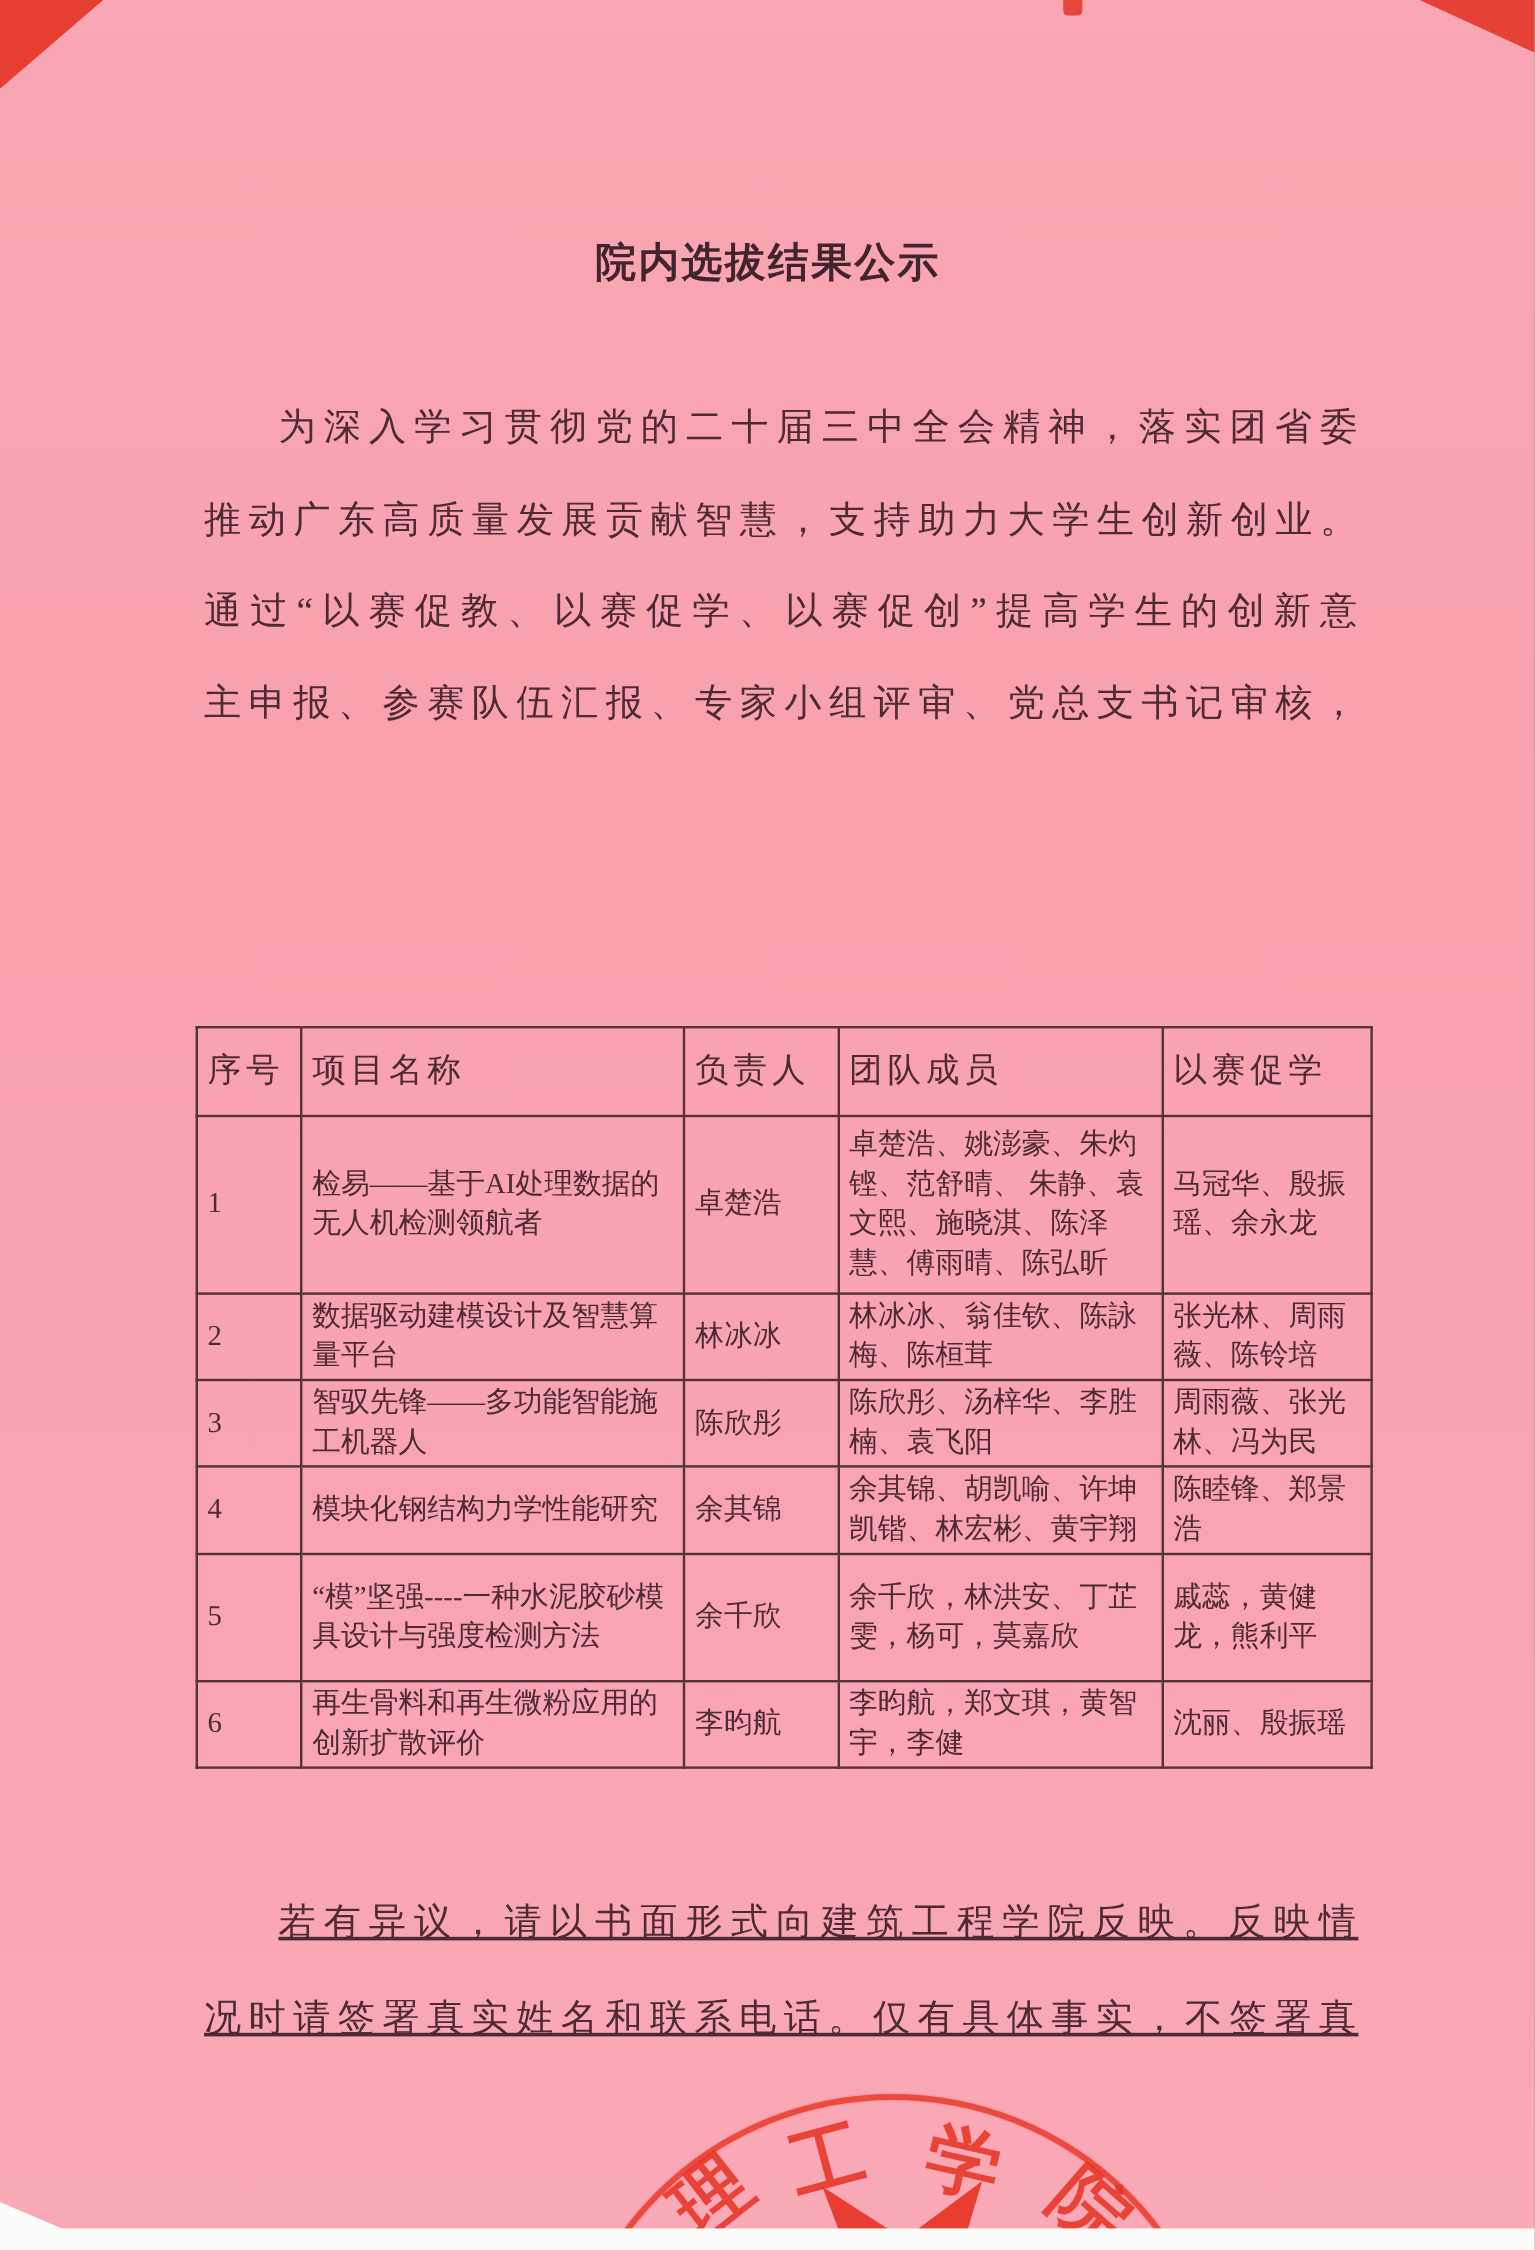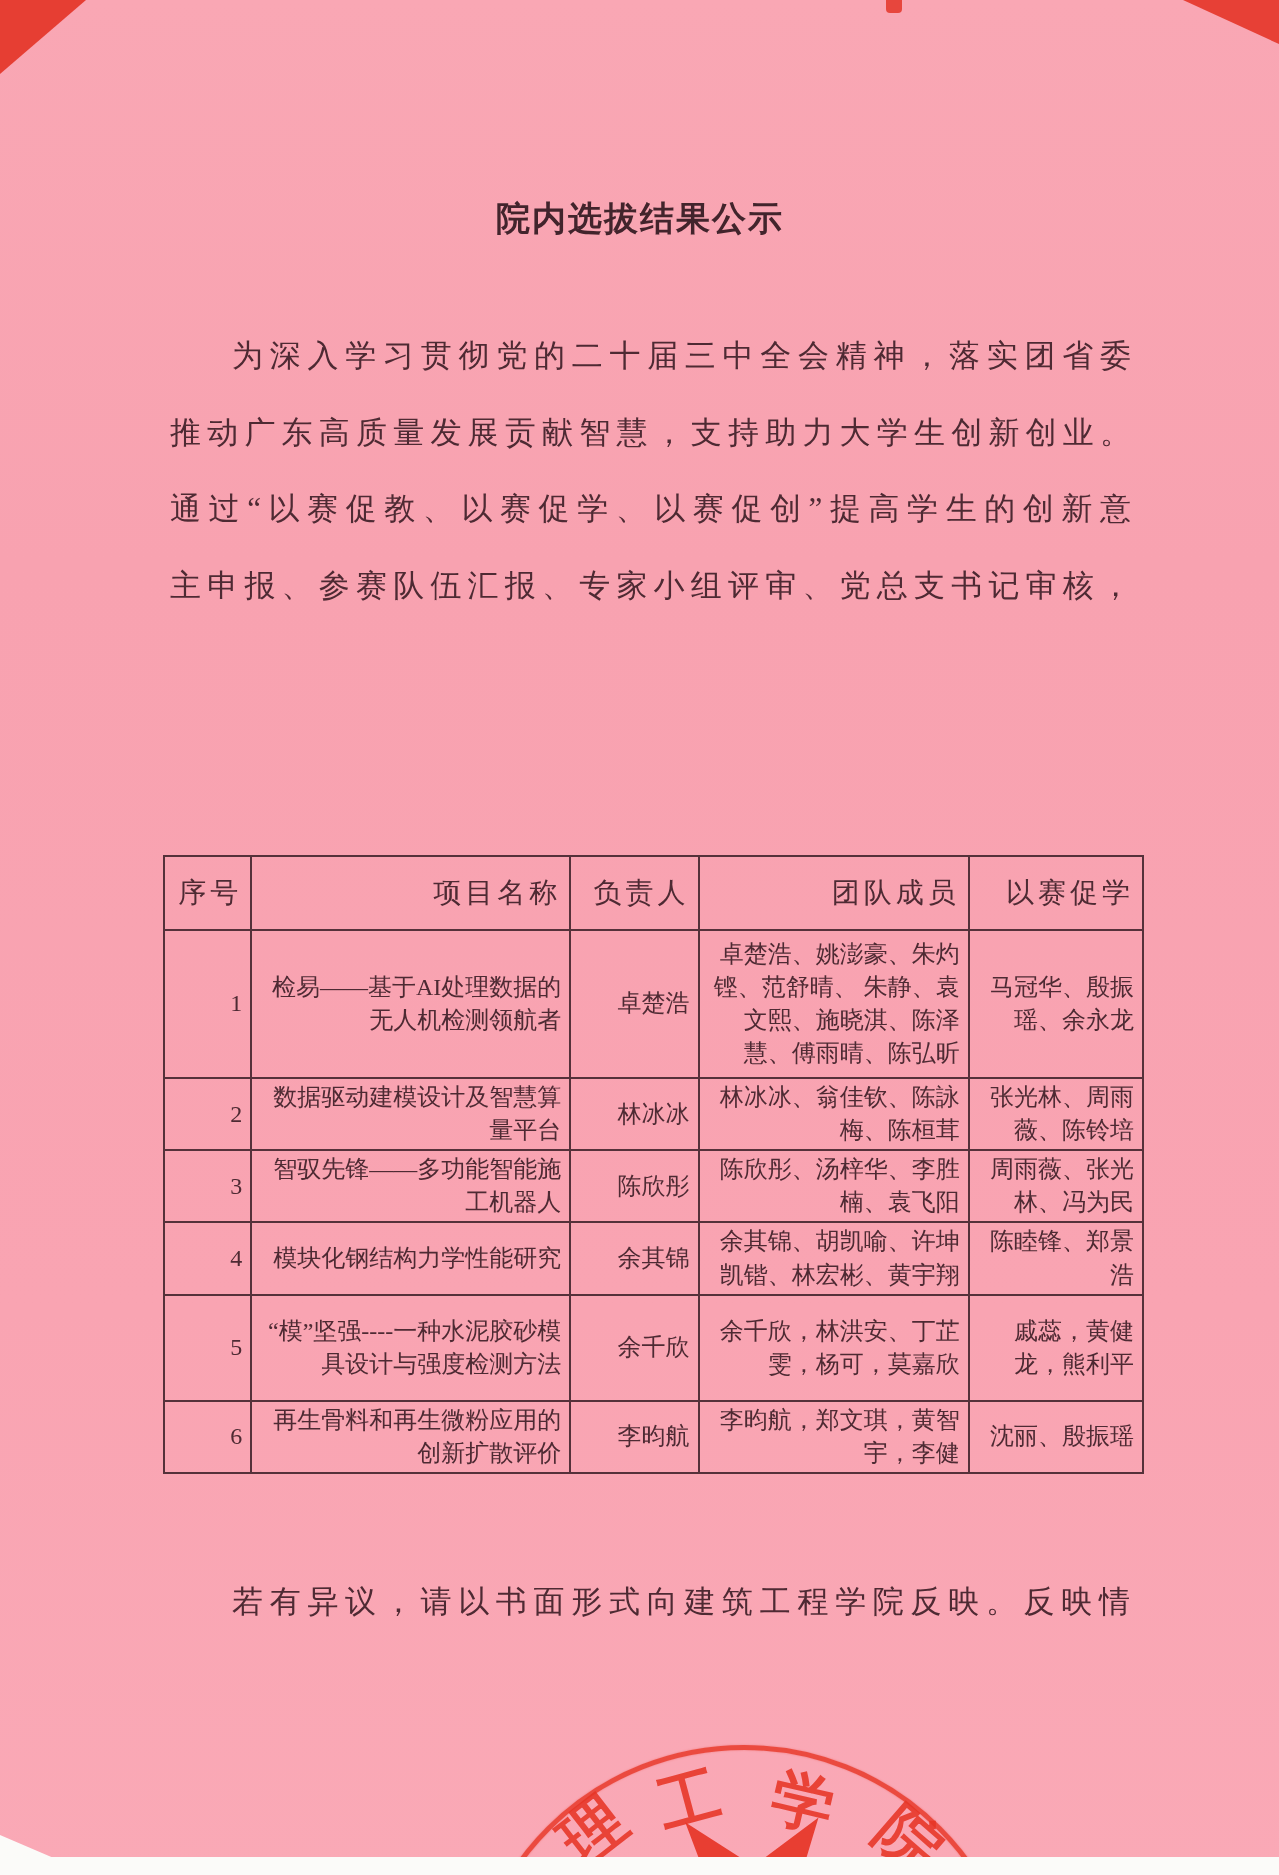--- a/index.html
+++ b/index.html
@@ -65,39 +65,39 @@
   .body-line.indent { text-indent: 2em; }
   .body-line.last { text-align-last: left; letter-spacing: 3px; }
 
   
   .table-wrap { position: absolute; left: 163px; top: 855px; width: 981px; }
   table.results {
     width: 100%; table-layout: fixed; border-collapse: collapse;
   }
   table.results th, table.results td {
     border: 2px solid #55313a;
-    text-align: right; vertical-align: middle;
+    text-align: left; vertical-align: middle;
     padding: 2px 8px;
     font-size: 24px; line-height: 1.38;
     font-weight: 400;
     color: #4e2a33;
     overflow: hidden;
   }
   table.results th { font-size: 28px; letter-spacing: 4px; }
   tr.hrow  { height: 74px; }
   tr.row1  { height: 148px; }
   tr.row2  { height: 62px; }
   tr.row3  { height: 70px; }
   tr.row4  { height: 70px; }
   tr.row5  { height: 106px; }
   tr.row6  { height: 70px; }
   td.no { font-family: "Liberation Serif", serif; font-size: 25px; }
 
   
-  .closing-block { position: absolute; left: 170px; top: 1562px; width: 962px; }
+  .closing-block { position: absolute; left: 170px; top: 1562px; width: 962px; text-decoration: underline; }
   .closing-line {
     height: 80px; line-height: 80px;
     font-size: 31px; letter-spacing: 2px;
     text-align: justify; text-align-last: justify;
     white-space: nowrap;
   }
   .closing-line.indent { text-indent: 2em; }
 
   
   .seal { position: absolute; left: 0; top: 0; width: 100%; height: 100%; pointer-events: none; }
@@ -202,20 +202,21 @@
           <td>李昀航</td>
           <td>李昀航，郑文琪，黄智宇，李健</td>
           <td>沈丽、殷振瑶</td>
         </tr>
       </tbody>
     </table>
   </div>
 
   <div class="closing-block">
     <div class="closing-line indent">若有异议，请以书面形式向建筑工程学院反映。反映情</div>
+    <div class="closing-line">况时请签署真实姓名和联系电话。仅有具体事实，不签署真</div>
   </div>
 
   <div class="seal">
     <div class="seal-ring"></div>
     <span class="seal-char c0">理</span>
     <span class="seal-char c1">工</span>
     <span class="seal-char c2">学</span>
     <span class="seal-char c3">院</span>
     <div class="seal-star"></div>
   </div>

